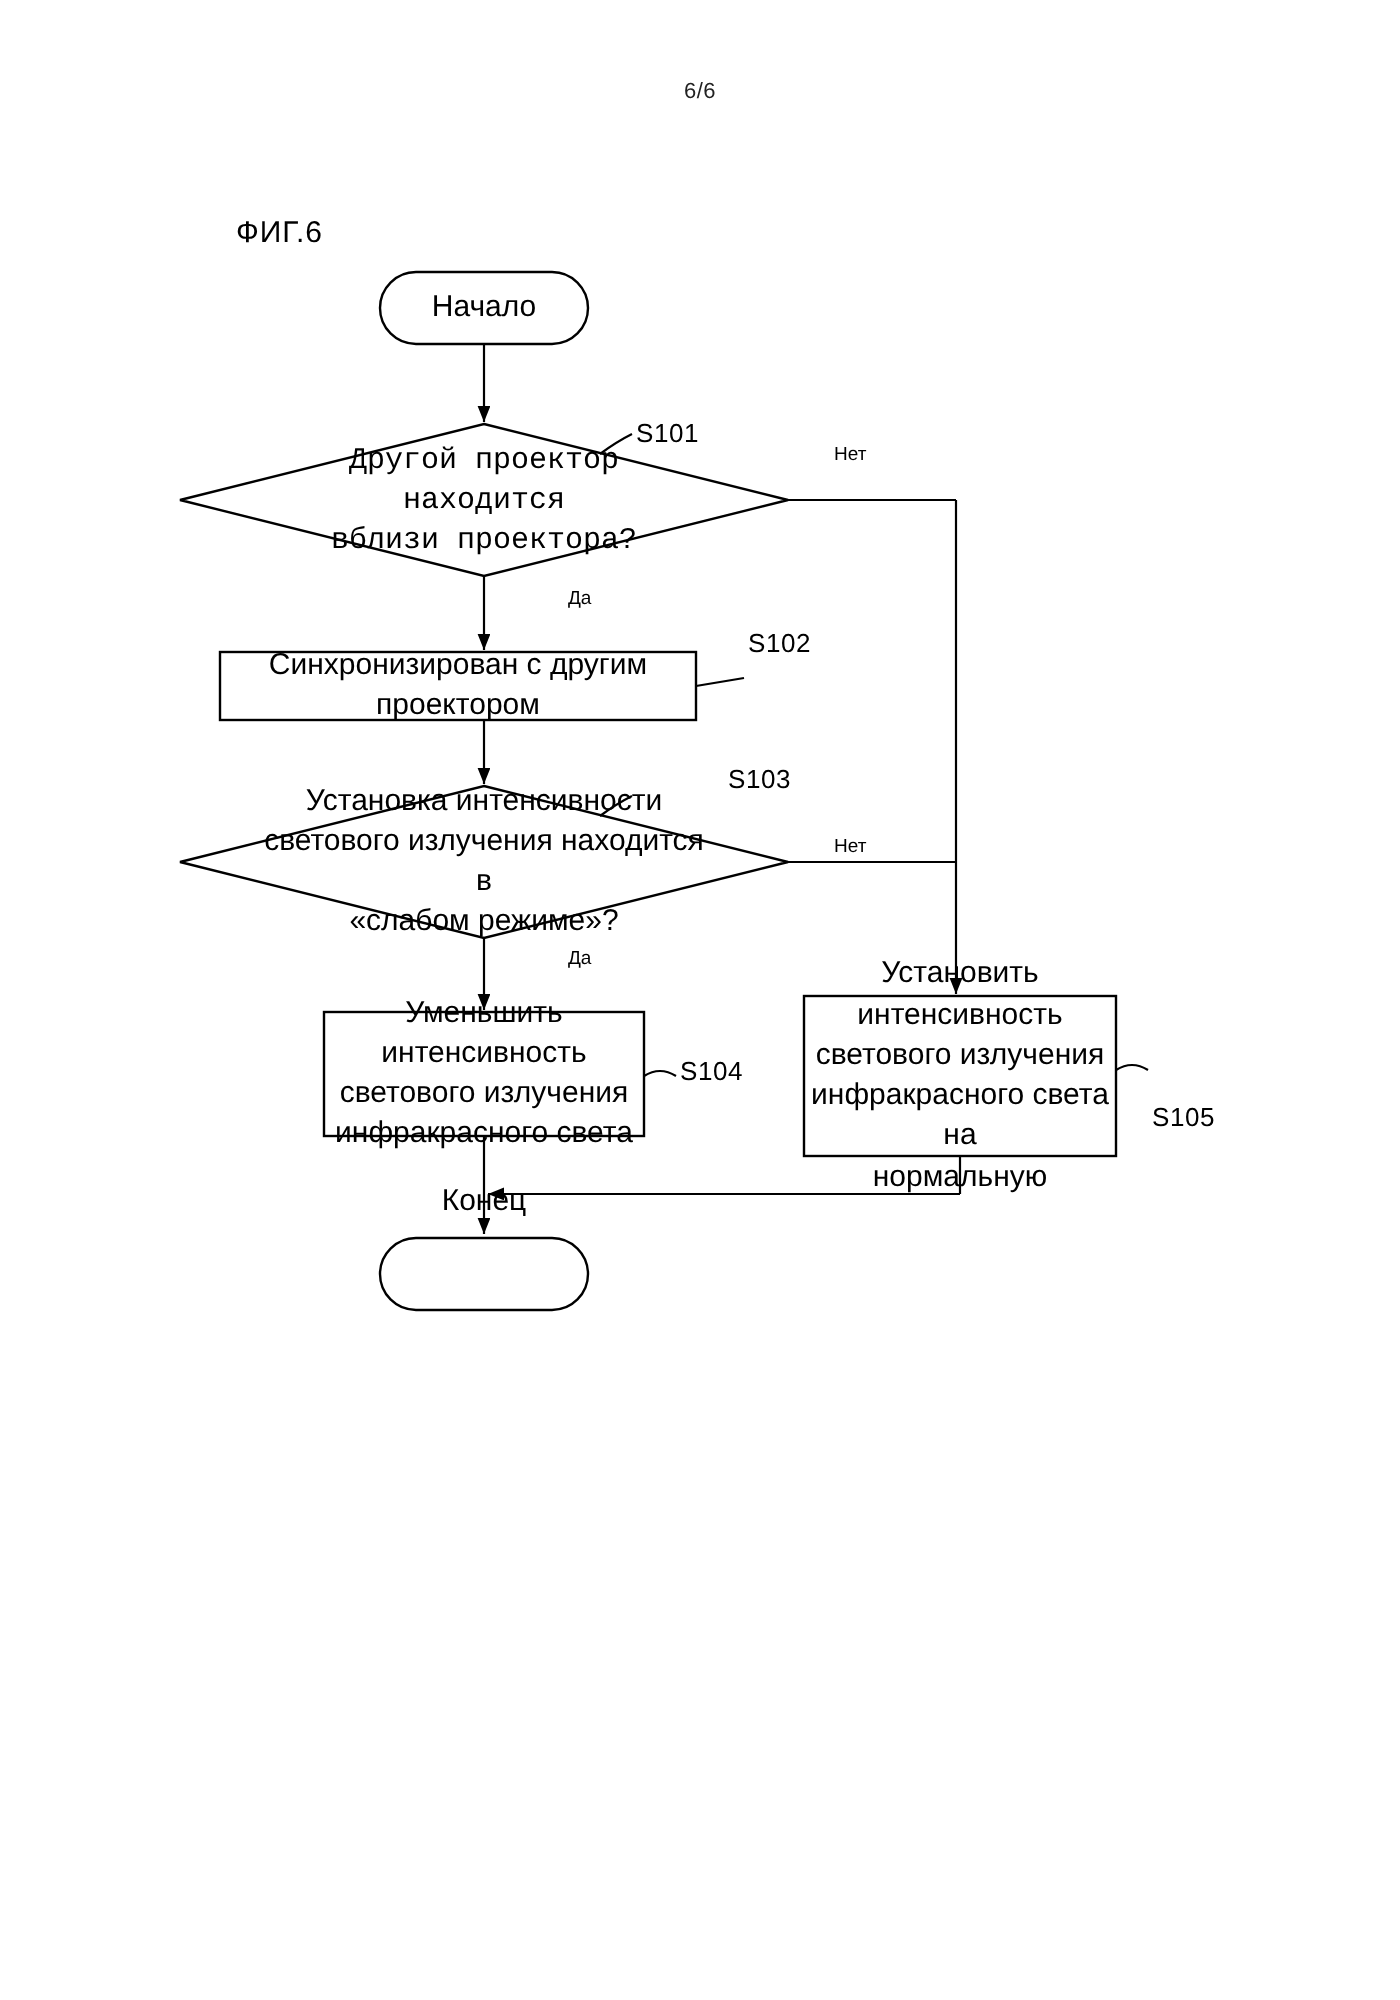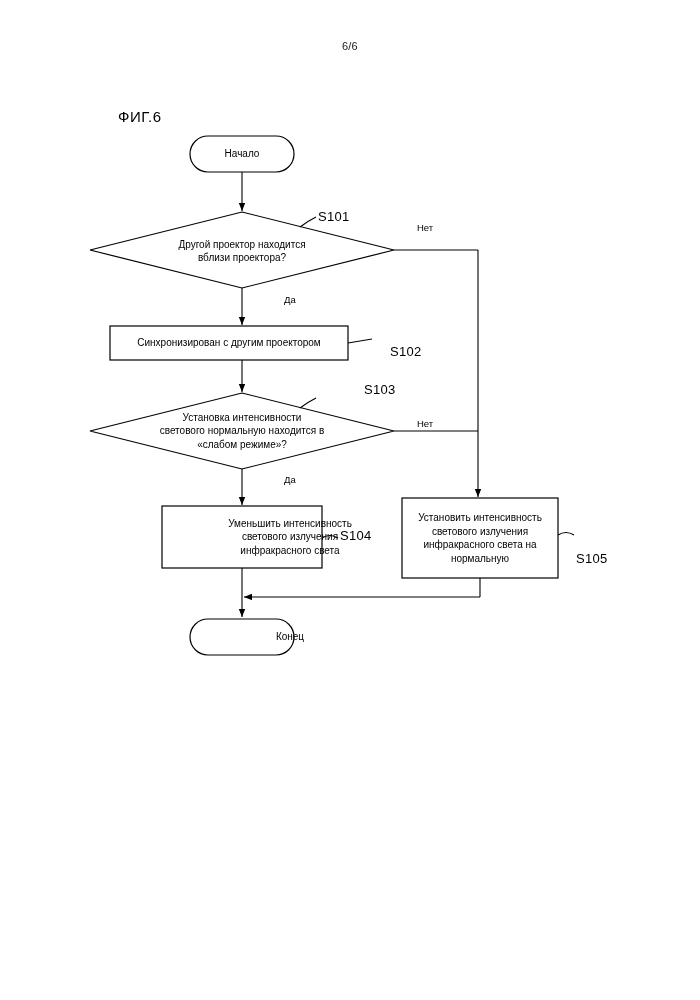--- a/index.html
+++ b/index.html
@@ -44,21 +44,21 @@
     top: 0;
     width: 700px;
     height: 1000px;
   }
   .node-text {
     position: absolute;
     display: flex;
     align-items: center;
     justify-content: center;
     text-align: center;
-    font-size: 10px;
+    font-size: 15px;
     line-height: 1.35;
     color: #000;
     pointer-events: none;
   }
   .step-tag {
     position: absolute;
     font-size: 13px;
     letter-spacing: 0.3px;
   }
   .edge-label {
@@ -119,42 +119,42 @@
 
     <line x1="480" y1="597" x2="244" y2="597" stroke="#000" stroke-width="1.1" marker-end="url(#arrow)"></line>
 
     <line x1="242" y1="597" x2="242" y2="617" stroke="#000" stroke-width="1.1" marker-end="url(#arrow)"></line>
 
     <rect x="190" y="619" width="104" height="36" rx="18" ry="18" fill="#fff" stroke="#000" stroke-width="1.2"></rect>
   </svg>
 
   <div class="node-text" style="left:190px; top:136px; width:104px; height:36px;">Начало</div>
 
-  <div class="node-text" style="left:142px; top:228px; width:200px; height:46px; white-space:pre-line;">Другой проектор находится
+  <div class="node-text" style="left:142px; top:228px; width:200px; height:46px; white-space:pre-line;font-family:Liberation Mono, monospace;">Другой проектор находится
 вблизи проектора?</div>
 
   <div class="node-text" style="left:110px; top:326px; width:238px; height:34px;">Синхронизирован с другим проектором</div>
 
   <div class="node-text" style="left:132px; top:402px; width:220px; height:58px; white-space:pre-line;">Установка интенсивности
-светового нормальную находится в
+светового излучения находится в
 «слабом режиме»?</div>
 
-  <div class="node-text" style="left:162px; top:506px; width:160px; height:62px; white-space:pre-line;padding-left:48px;">Уменьшить интенсивность
+  <div class="node-text" style="left:162px; top:506px; width:160px; height:62px; white-space:pre-line;">Уменьшить интенсивность
 светового излучения
 инфракрасного света</div>
 
   <div class="node-text" style="left:402px; top:498px; width:156px; height:80px; white-space:pre-line;">Установить интенсивность
 светового излучения
 инфракрасного света на
 нормальную</div>
 
-  <div class="node-text" style="left:190px; top:619px; width:104px; height:36px;margin-left:48px;">Конец</div>
+  <div class="node-text" style="left:190px; top:583px; width:104px; height:36px;">Конец</div>
 
   <div class="step-tag" style="left:318px; top:209px;">S101</div>
-  <div class="step-tag" style="left:374px; top:344px;margin-left:16px;">S102</div>
+  <div class="step-tag" style="left:374px; top:314px;">S102</div>
   <div class="step-tag" style="left:318px; top:382px;margin-left:46px;">S103</div>
   <div class="step-tag" style="left:340px; top:528px;">S104</div>
   <div class="step-tag" style="left:576px; top:525px;margin-top:26px;">S105</div>
 
   <div class="edge-label" style="left:381px; top:222px;">Нет</div>
   <div class="edge-label" style="left:248px; top:294px;">Да</div>
   <div class="edge-label" style="left:381px; top:418px;">Нет</div>
   <div class="edge-label" style="left:248px; top:474px;">Да</div>
 
 </div>

